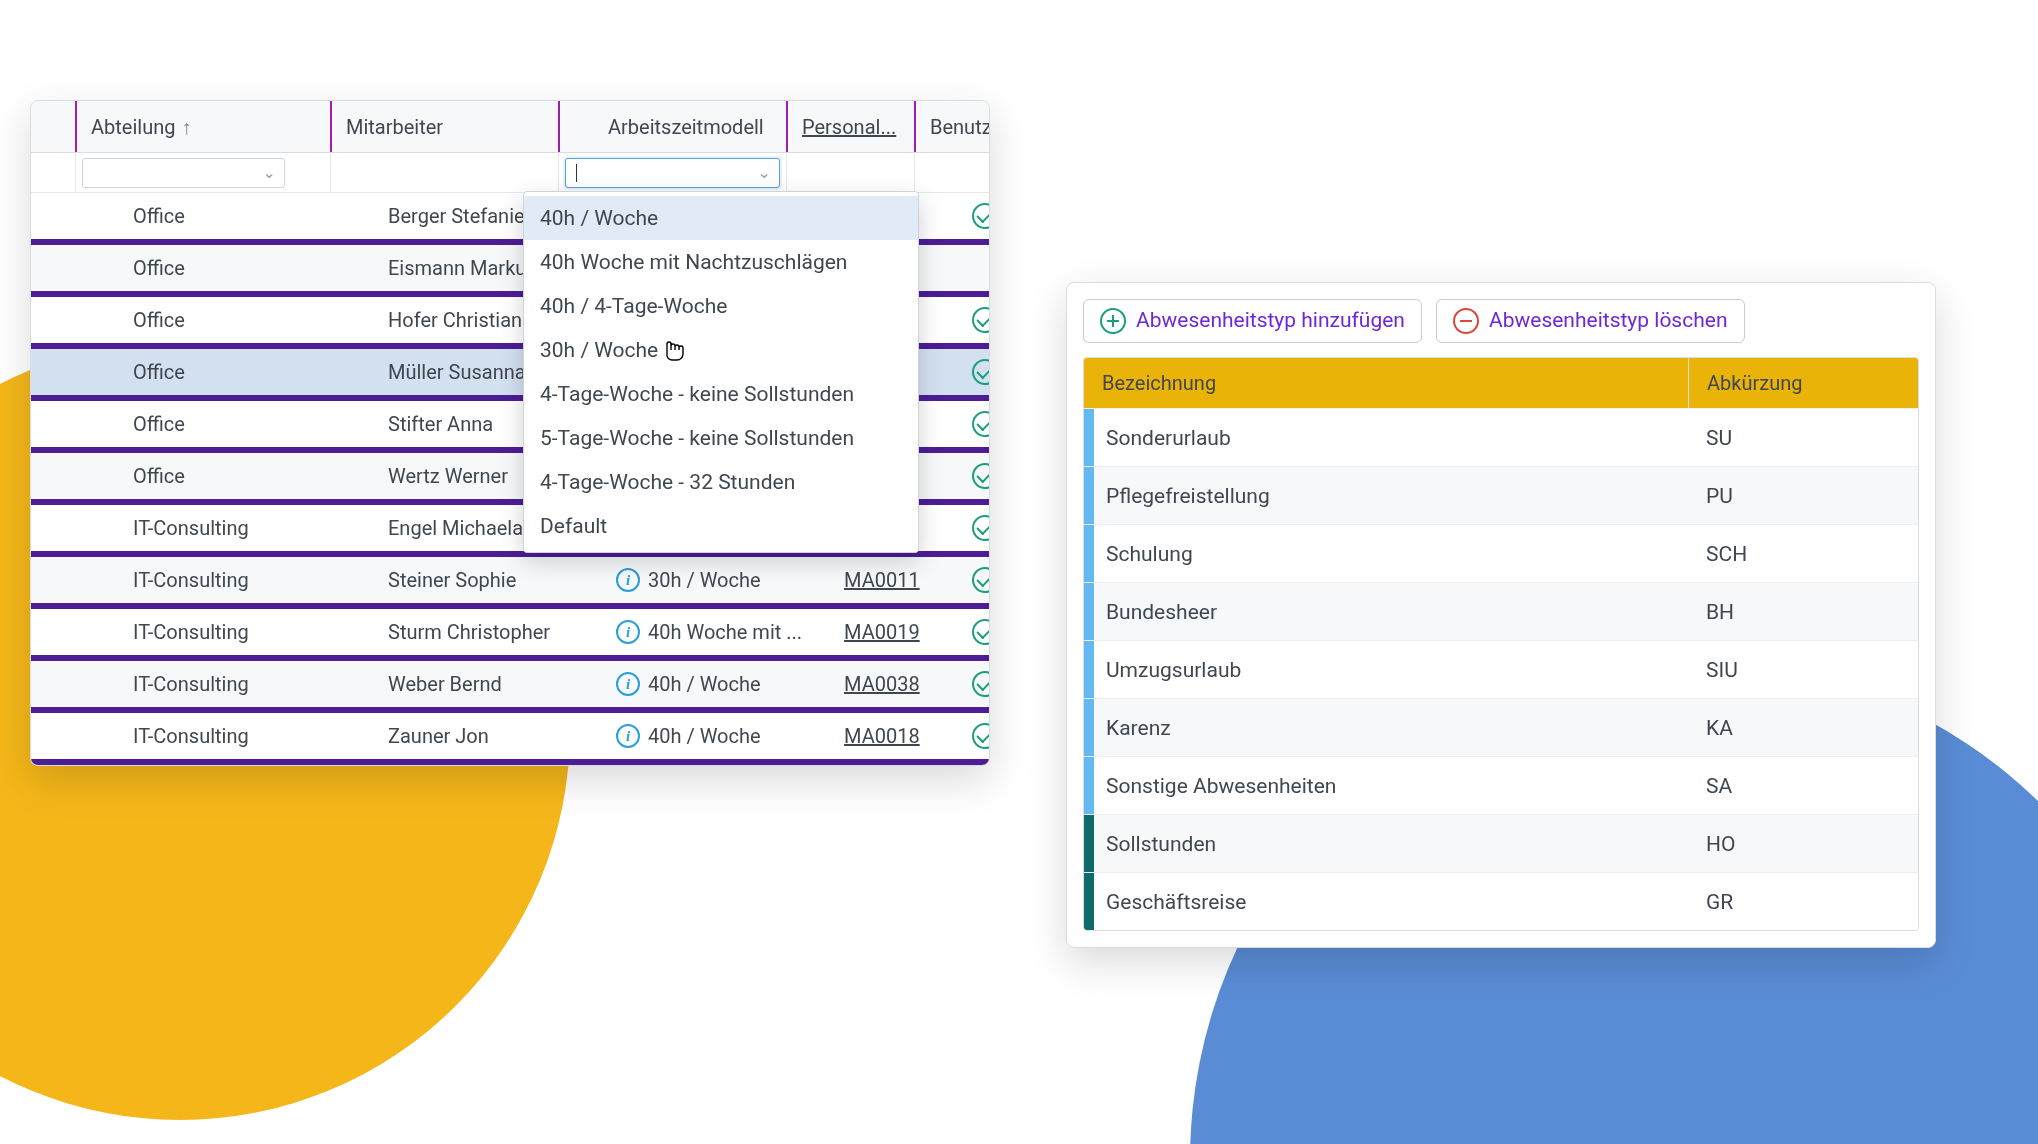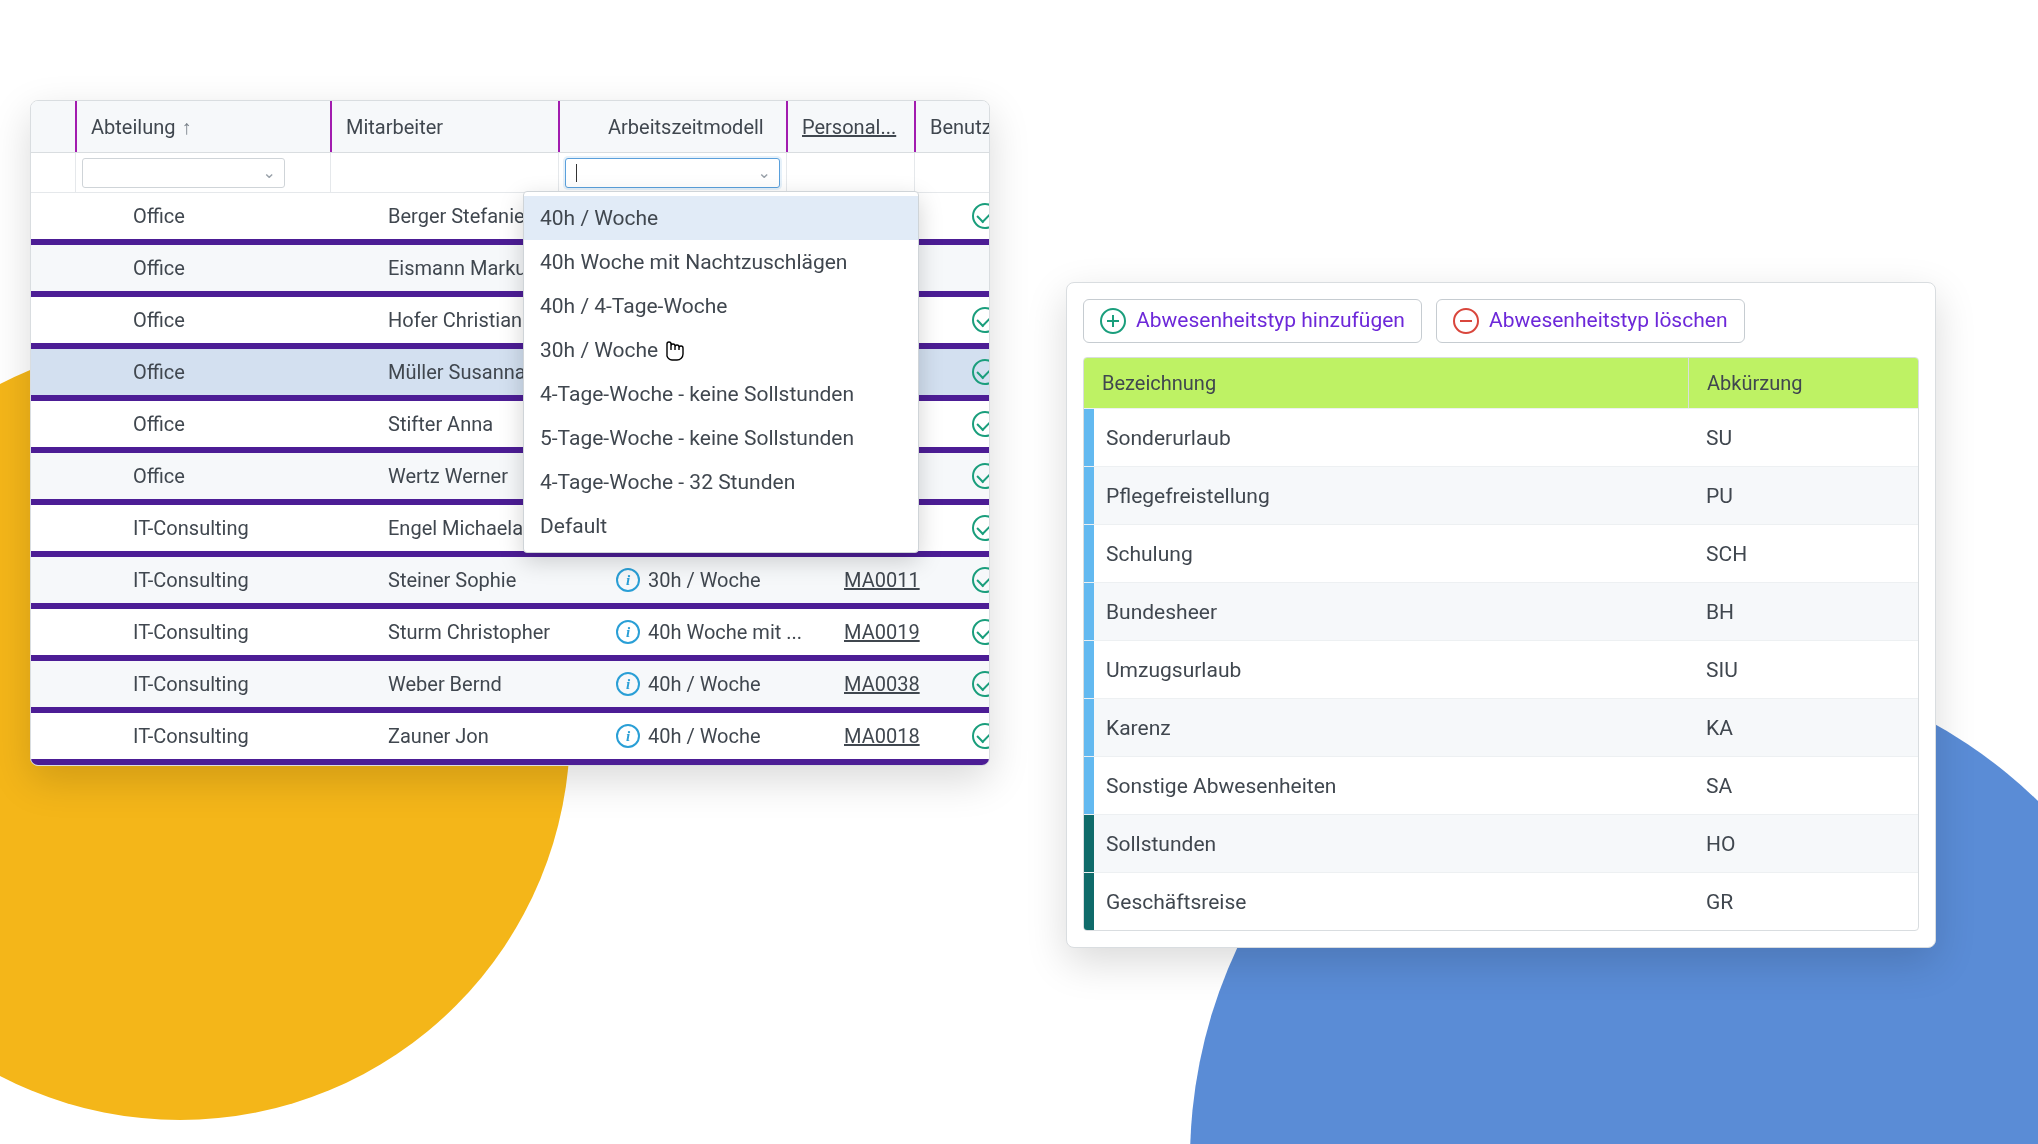--- a/index.html
+++ b/index.html
@@ -249,21 +249,21 @@
     left: 5px; top: 10px; width: 12px; height: 2px;
   }
 
   .p2-table {
     border: 1px solid #d9dde0;
     border-radius: 4px;
     overflow: hidden;
   }
   .p2-head {
     display: flex;
-    background: #bef264;
+    background: #eab308;
     font-size: 20px;
     color: #40474f;
     height: 50px;
     align-items: center;
   }
   .p2c-name { flex: 1; padding-left: 18px; }
   .p2c-abbr { width: 230px; border-left: 1px solid #d9dde0; padding-left: 18px; height: 100%; display:flex; align-items:center; }
   .p2-row {
     display: flex;
     height: 58px;

